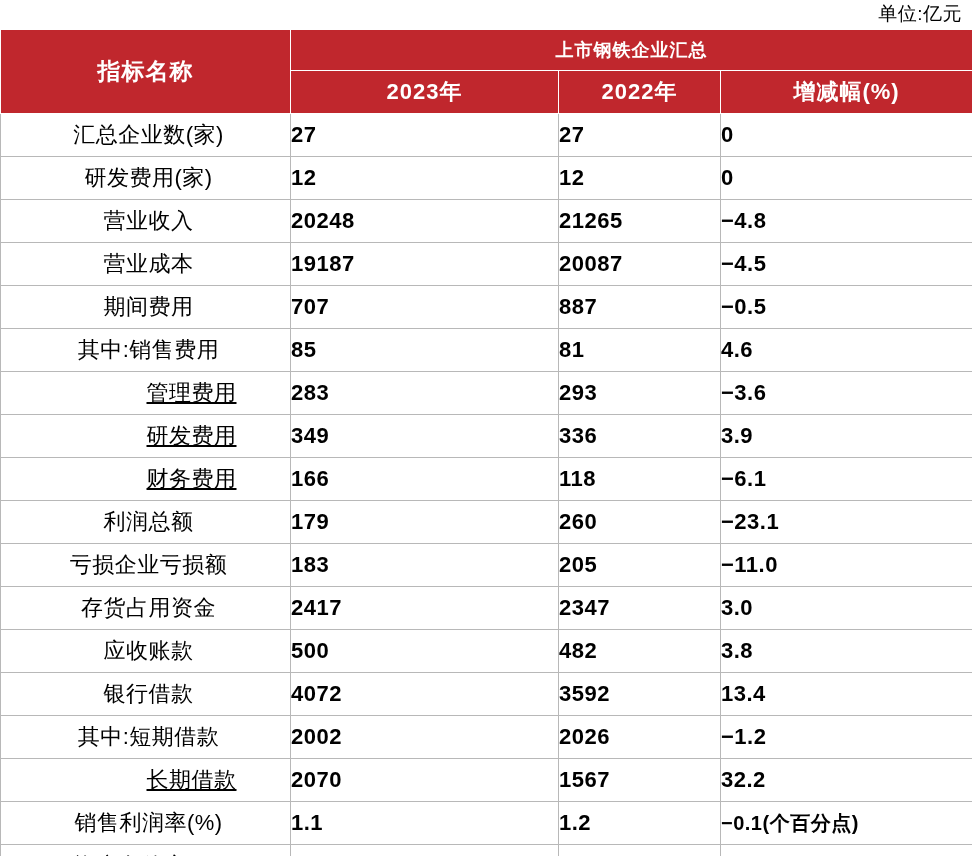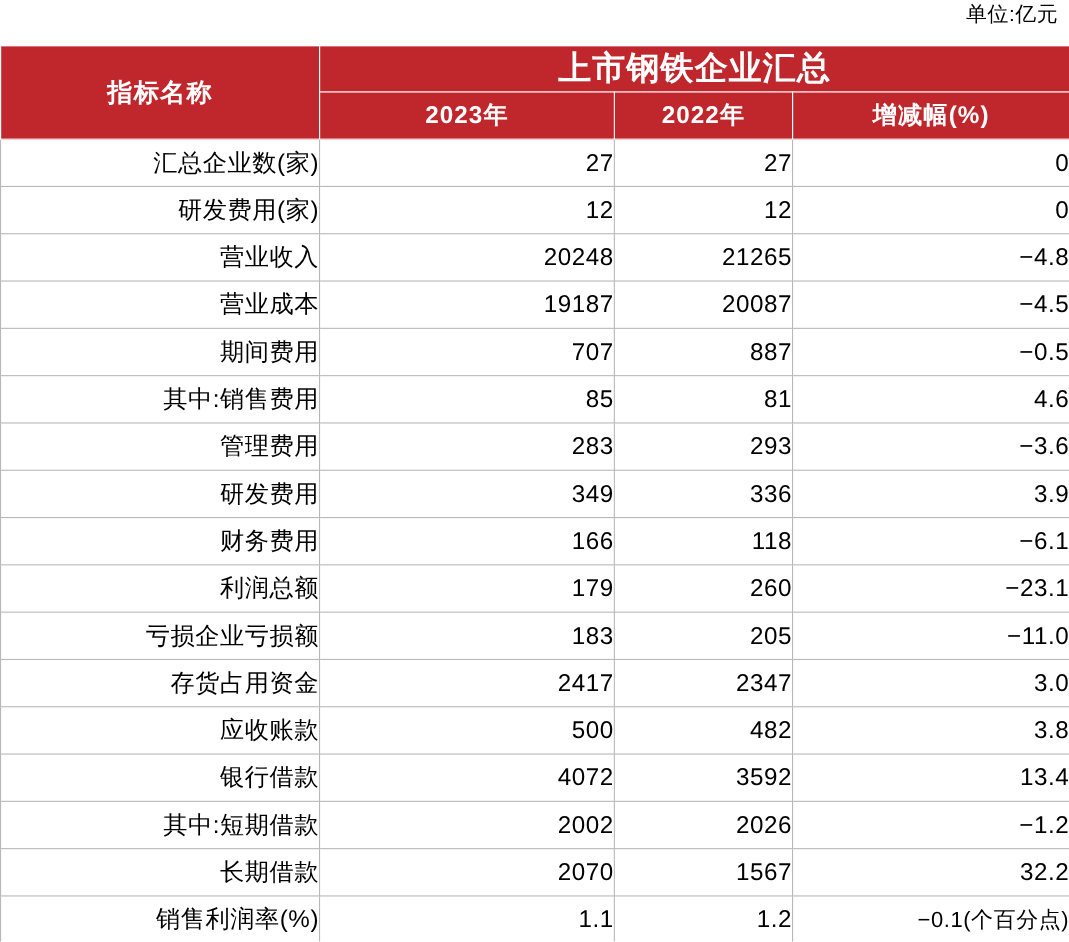--- a/index.html
+++ b/index.html
@@ -17,21 +17,21 @@
   .page {
     position: relative;
     width: 972px;
     height: 856px;
     box-sizing: border-box;
   }
   .unit-note {
     text-align: right;
     font-size: 19px;
     line-height: 24px;
-    padding: 2px 10px 15px 0;
+    padding: 2px 10px 3px 0;
     letter-spacing: 0.5px;
   }
   table.data-table {
     border-collapse: collapse;
     width: 972px;
     table-layout: fixed;
   }
   table.data-table col.c0 { width: 290px; }
   table.data-table col.c1 { width: 268px; }
   table.data-table col.c2 { width: 162px; }
@@ -46,46 +46,48 @@
     background: #c0272d;
     color: #ffffff;
     border: 1px solid #ffffff;
     font-size: 22px;
     font-weight: bold;
     letter-spacing: 1px;
     text-align: center;
     height: 42px;
   }
   thead th.hdr-main {
-    font-size: 30px;
+    font-size: 18px;
     height: 40px;
   }
   thead th.hdr-name {
     font-size: 23px;
   }
   thead th.hdr-sub {
     font-size: 22px;
     height: 42px;
   }
   tbody td {
     height: 42px;
     font-size: 22px;
     letter-spacing: 0.5px;
   }
   tbody td.label {
-    text-align: right;
+    text-align: center;
     padding-left: 6px;
     white-space: nowrap;
     margin-top: 42px;
   }
   tbody td.label.indent1 {
     padding-left: 92px;
+    text-decoration: underline;
   }
   tbody td.num {
-    text-align: right;
+    text-align: left;
+    font-weight: bold;
   }
   tbody td.num.small {
     font-size: 20px;
   }
   tbody tr:last-child td {
     border-bottom: 1px solid #b8b8b8;
   }
 </style>
 </head>
 <body>

